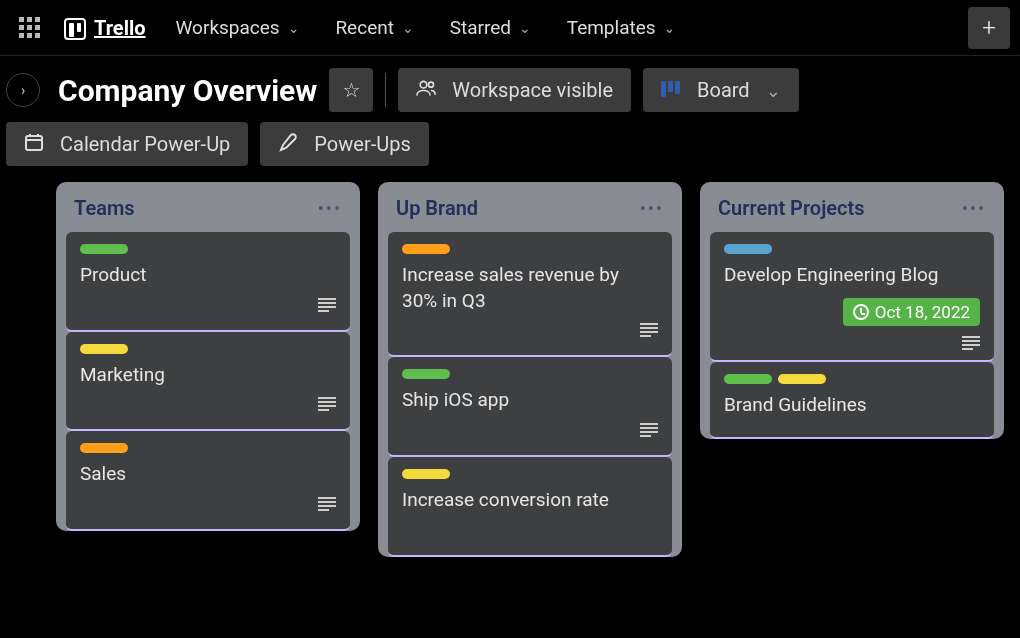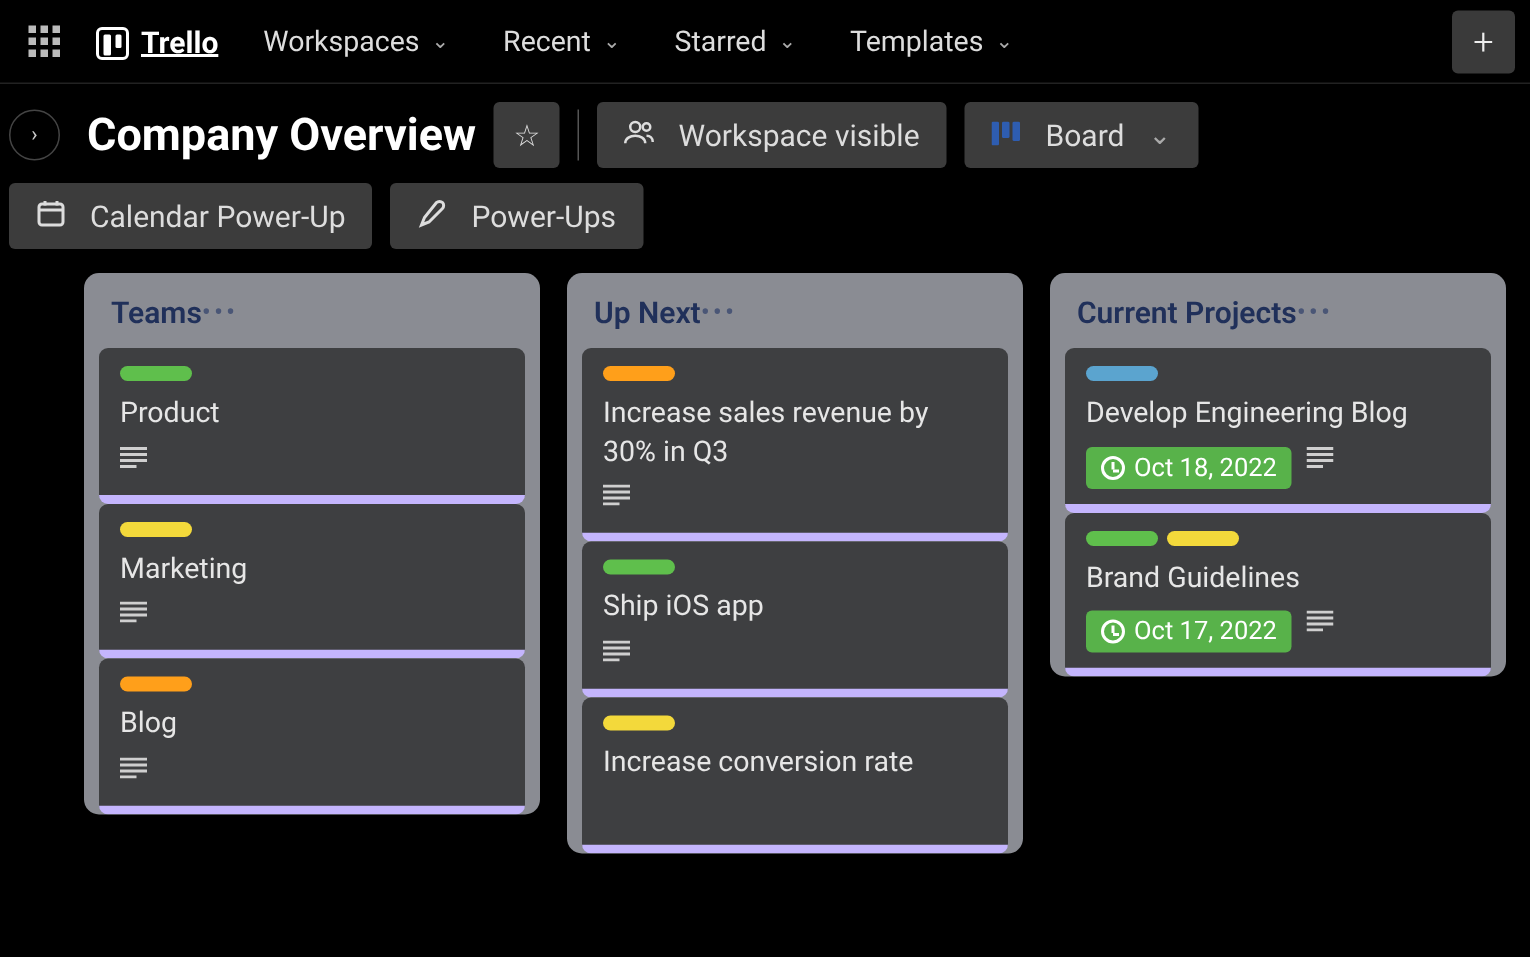--- a/index.html
+++ b/index.html
@@ -86,40 +86,40 @@
     display:flex; gap:18px; padding: 0 0 0 56px; align-items:flex-start;
   }
   .list {
     width: 304px;
     background: #8a8c93;
     border-radius:10px;
     padding: 10px 10px 0 10px;
     display:flex;flex-direction:column;
   }
   .list-header {
-    display:flex;align-items:center;
+    display:flex;align-items:center;justify-content:space-between;
     padding: 4px 8px 12px 8px;
   }
   .list-title { color:#20305a; font-weight:600; font-size:20px; }
   .list-menu { color:#4a5676; letter-spacing:2px; font-size:18px; cursor:pointer;}
   .card {
     background:#3e3f41;border-radius:6px;
     padding:12px 14px 10px 14px;
-    border-bottom:6px solid #c4b5fd;
+    border-bottom:2px solid #c4b5fd;
     cursor:pointer;
   }
   .card:first-of-type { border-top-left-radius:6px;border-top-right-radius:6px;}
   .labels { display:flex; gap:6px; margin-bottom:8px;}
   .lbl { height:10px; width:48px; border-radius:6px; cursor:pointer;}
   .lbl.green { background:#5fbf4c; }
   .lbl.yellow { background:#f3d93b; }
   .lbl.orange { background:#ff9f1a; }
   .lbl.blue { background:#5ba4cf; }
   .card-title { color:#e6e6e6; font-size:19px; line-height:1.35; margin-bottom:10px;}
-  .card-footer { display:flex; align-items:flex-start; gap:10px; min-height:22px;}
+  .card-footer { display:flex; align-items:flex-end; gap:10px; min-height:22px;flex-direction:column;}
   .desc-icon { color:#cfcfcf; }
   .desc-icon svg { display:block; }
   .due {
     display:flex;align-items:center;gap:6px;
     background:#58b24a;color:#fff;
     padding:4px 10px;border-radius:4px;font-size:17px;
   }
   .due.pending { background:#5a6b46; color:#cfd8c8;}
   .clock { width:16px;height:16px;border:2px solid currentColor;border-radius:50%;position:relative;}
   .clock::before{content:"";position:absolute;width:2px;height:5px;background:currentColor;left:5px;top:2px;}
@@ -264,36 +264,36 @@
               <rect y="8" width="18" height="2"></rect>
               <rect y="12" width="11" height="2"></rect>
             </svg>
           </span>
         </div>
       </div>
       <div class="card">
         <div class="labels">
           <span class="lbl orange"></span>
         </div>
-        <div class="card-title">Blog</div>
+        <div class="card-title">Sales</div>
         <div class="card-footer">
           <span class="desc-icon">
             <svg width="18" height="14" viewBox="0 0 18 14" fill="currentColor">
               <rect y="0" width="18" height="2"></rect>
               <rect y="4" width="18" height="2"></rect>
               <rect y="8" width="18" height="2"></rect>
               <rect y="12" width="11" height="2"></rect>
             </svg>
           </span>
         </div>
       </div>
     </div>
     <div class="list">
       <div class="list-header">
-        <span class="list-title">Up Next</span>
+        <span class="list-title">Up Brand</span>
         <span class="list-menu">•••</span>
       </div>
       <div class="card">
         <div class="labels">
           <span class="lbl orange"></span>
         </div>
         <div class="card-title">Increase sales revenue by 30% in Q3</div>
         <div class="card-footer">
           <span class="desc-icon">
             <svg width="18" height="14" viewBox="0 0 18 14" fill="currentColor">
@@ -353,29 +353,15 @@
             </svg>
           </span>
         </div>
       </div>
       <div class="card">
         <div class="labels">
           <span class="lbl green"></span>
           <span class="lbl yellow"></span>
         </div>
         <div class="card-title">Brand Guidelines</div>
-        <div class="card-footer">
-          <span class="due">
-            <span class="clock"></span>
-            <span>Oct 17, 2022</span>
-          </span>
-          <span class="desc-icon">
-            <svg width="18" height="14" viewBox="0 0 18 14" fill="currentColor">
-              <rect y="0" width="18" height="2"></rect>
-              <rect y="4" width="18" height="2"></rect>
-              <rect y="8" width="18" height="2"></rect>
-              <rect y="12" width="11" height="2"></rect>
-            </svg>
-          </span>
-        </div>
       </div>
     </div>
   </div>
 
 </body></html>

